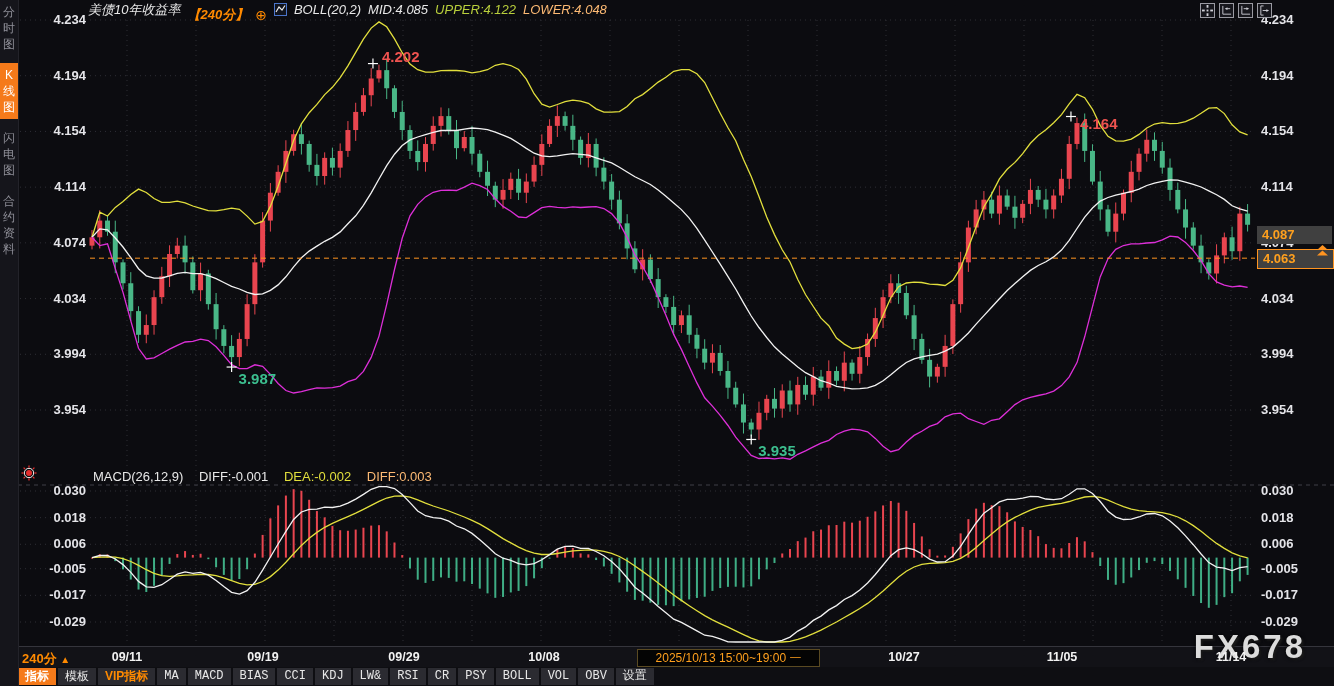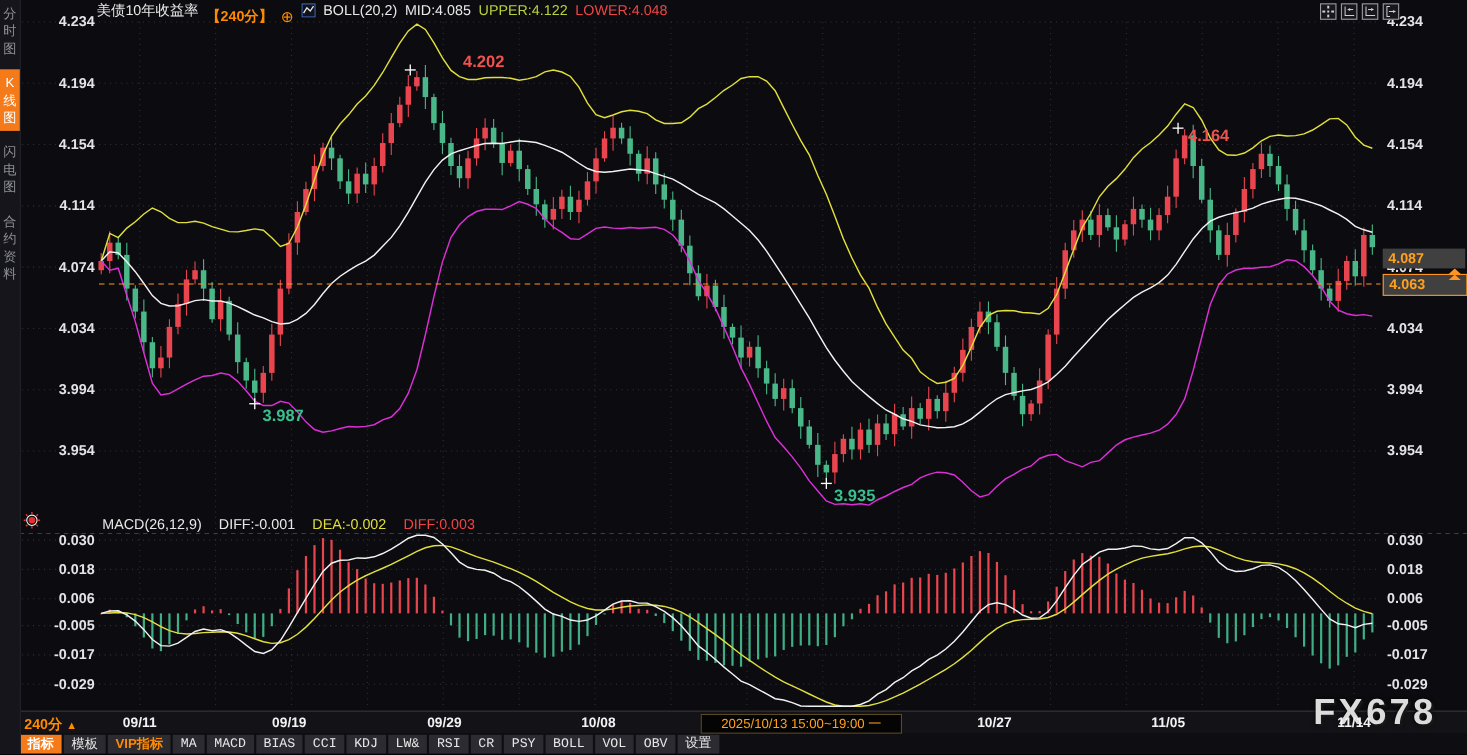--- a/index.html
+++ b/index.html
@@ -8,23 +8,23 @@
   svg#chart{position:absolute;left:0;top:0;z-index:1;}
   
   .sidebar{position:absolute;left:0;top:0;width:18px;height:686px;background:#15151b;
            border-right:1px solid #23232a;z-index:10;}
   .side-tab{width:18px;text-align:center;color:#8f8f98;font-size:12px;line-height:16px;
             padding:4px 0;margin-bottom:7px;cursor:pointer;}
   .side-tab.active{background:#f57a1a;color:#fff;}
   .side-tab span{display:block;}
   
   .hdr{position:absolute;left:88px;top:1px;height:17px;display:flex;align-items:center;
-       gap:7px;font-size:13px;z-index:9;white-space:nowrap;}
+       gap:7px;font-size:13px;z-index:9;white-space:nowrap;font-style:italic;}
   .w{color:#e8e8e8;} .b{font-weight:700;}
-  .orange{color:#ff8a00;margin-top:11px;} .yel{color:#e2df3d;} .mag{color:#ef4444;} .yg{color:#b9cf3c;}
+  .orange{color:#ff8a00;margin-top:11px;} .yel{color:#e2df3d;} .mag{color:#fdba74;} .yg{color:#b9cf3c;}
   .addic{font-size:14px;line-height:13px;}
   .minichart{display:inline-flex;align-items:center;}
   
   .winctl{position:absolute;left:1200px;top:3px;display:flex;gap:4px;z-index:9;}
   .wbtn{width:13px;height:13px;border:1px solid #9a9aa2;background:#17171d;display:flex;
         align-items:center;justify-content:center;cursor:pointer;}
   
   .tick{position:absolute;font-size:13px;font-weight:700;color:#e4e4e8;z-index:3;}
   .tick.left{left:34px;width:52px;text-align:right;}
   .tick.right{left:1261px;width:62px;text-align:left;}
@@ -741,20 +741,20 @@
   <div class="ptag" id="tag-last" style="top:226px;">4.087</div>
   <div class="ptag cur" id="tag-cur" style="top:249px;">4.063</div>
   <div class="dblarrow" style="top:243px;">
     <svg width="13" height="12" viewBox="0 0 13 12">
       <polygon points="6.5,0 12,5 1,5" fill="#ff9420"></polygon>
       <polygon points="6.5,5.5 12,10.5 1,10.5" fill="#ff9420"></polygon>
     </svg>
   </div>
 
   <div id="annos">
-      <div class="anno" style="left: 381.957px; top: 47.5714px; color: rgb(239, 83, 80); margin-left: 39px;">4.202</div>
+      <div class="anno" style="left: 381.957px; top: 47.5714px; color: rgb(239, 83, 80);">4.202</div>
       <div class="anno" style="left: 1079.96px; top: 115px; color: rgb(239, 83, 80);">4.164</div>
       <div class="anno" style="left: 238.601px; top: 370.036px; color: rgb(60, 191, 143);">3.987</div>
       <div class="anno" style="left: 758.226px; top: 442.464px; color: rgb(60, 191, 143);">3.935</div>
     </div>
 
   <div class="watermark">FX678</div>
 </div>
 
 </body></html>

